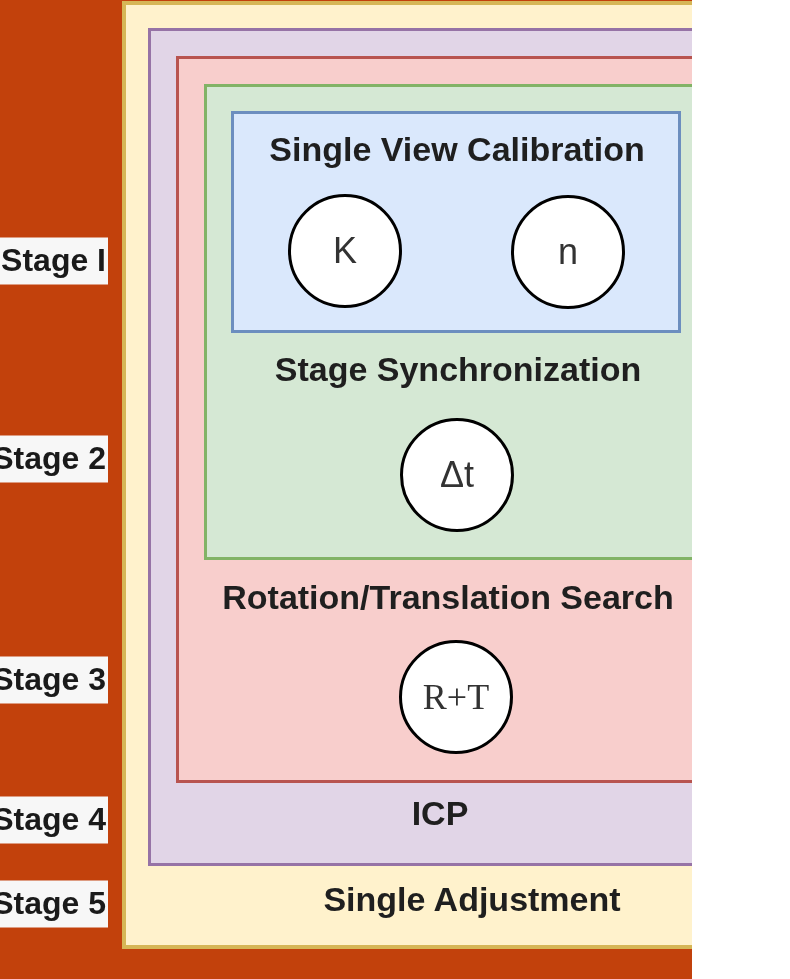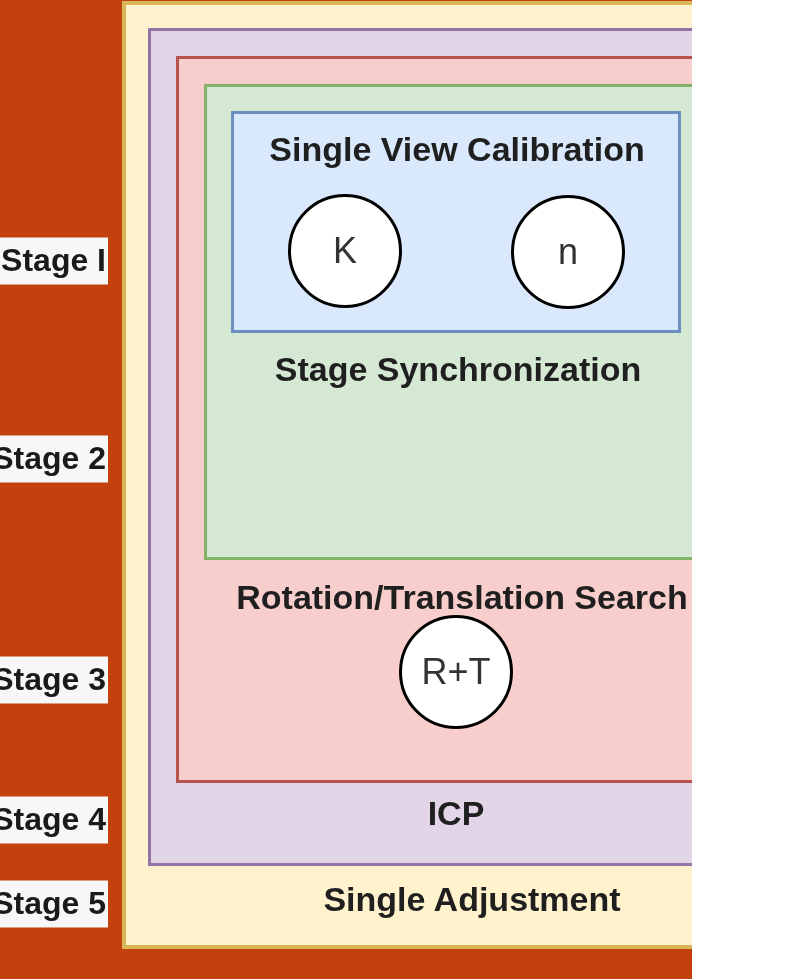--- a/index.html
+++ b/index.html
@@ -29,42 +29,42 @@
     position: absolute;
     transform: translate(-50%, -50%);
     font-size: 34px;
     font-weight: bold;
     color: #1f1f1f;
     white-space: nowrap;
     line-height: 1.1;
   }
   .title-svc { left: 457px; top: 150px; }
   .title-ts  { left: 458px; top: 370px; }
-  .title-rts { left: 462px; top: 598px; }
-  .title-icp { left: 456px; top: 814px; }
+  .title-rts { left: 448px; top: 598px; }
+  .title-icp { left: 440px; top: 814px; }
   .title-ba  { left: 472px; top: 900px; }
   .node-circle {
     position: absolute;
     box-sizing: border-box;
     width: 114px;
     height: 114px;
     border: 3px solid #000000;
     border-radius: 50%;
     background: #ffffff;
     display: flex;
     align-items: center;
     justify-content: center;
     font-size: 36px;
     font-weight: normal;
     color: #333333;
   }
   .node-k  { left: 288px; top: 194px; }
   .node-n  { left: 511px; top: 195px; }
   .node-dt { left: 400px; top: 418px; }
-  .node-rt { left: 399px; top: 615px; }
+  .node-rt { left: 399px; top: 640px; font-family: Liberation Serif, serif; }
   .stage-label {
     position: absolute;
     left: -12px;
     width: 116px;
     transform: translateY(-50%);
     text-align: right;
     font-size: 32px;
     font-weight: bold;
     color: #1a1a1a;
     background: #f7f7f7;
@@ -99,20 +99,21 @@
   <div class="box-title title-rts">Rotation/Translation Search</div>
 
   <div class="box-title title-icp">ICP</div>
 
   <div class="box-title title-ba">Single Adjustment</div>
 
   <div class="node-circle node-k">K</div>
 
   <div class="node-circle node-n">n</div>
 
+  <div class="node-circle node-dt">Δt</div>
 
   <div class="node-circle node-rt">R+T</div>
 
   <div class="stage-label stage-1">Stage I</div>
 
   <div class="stage-label stage-2">Stage 2</div>
 
   <div class="stage-label stage-3">Stage 3</div>
 
   <div class="stage-label stage-4">Stage 4</div>

